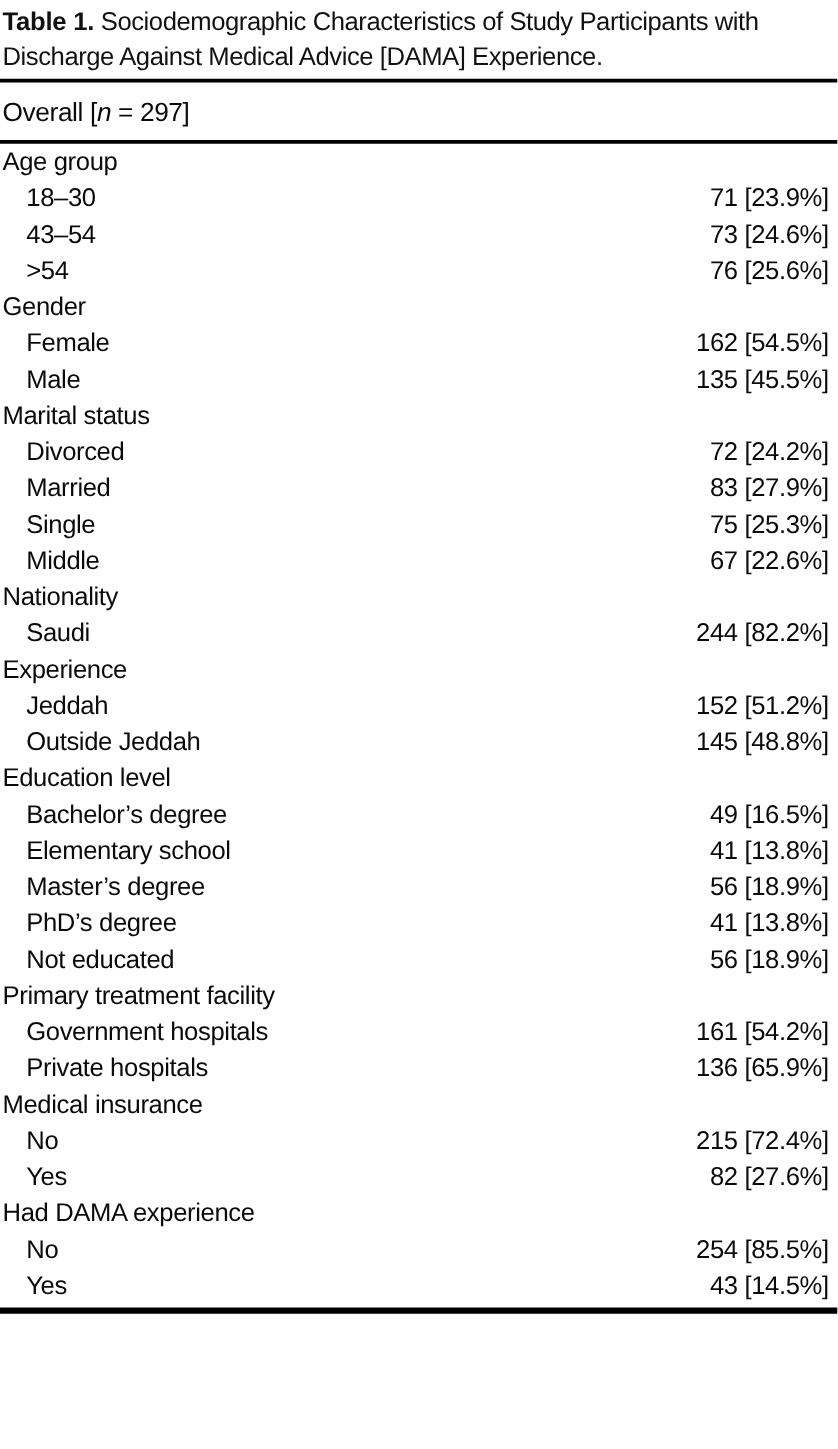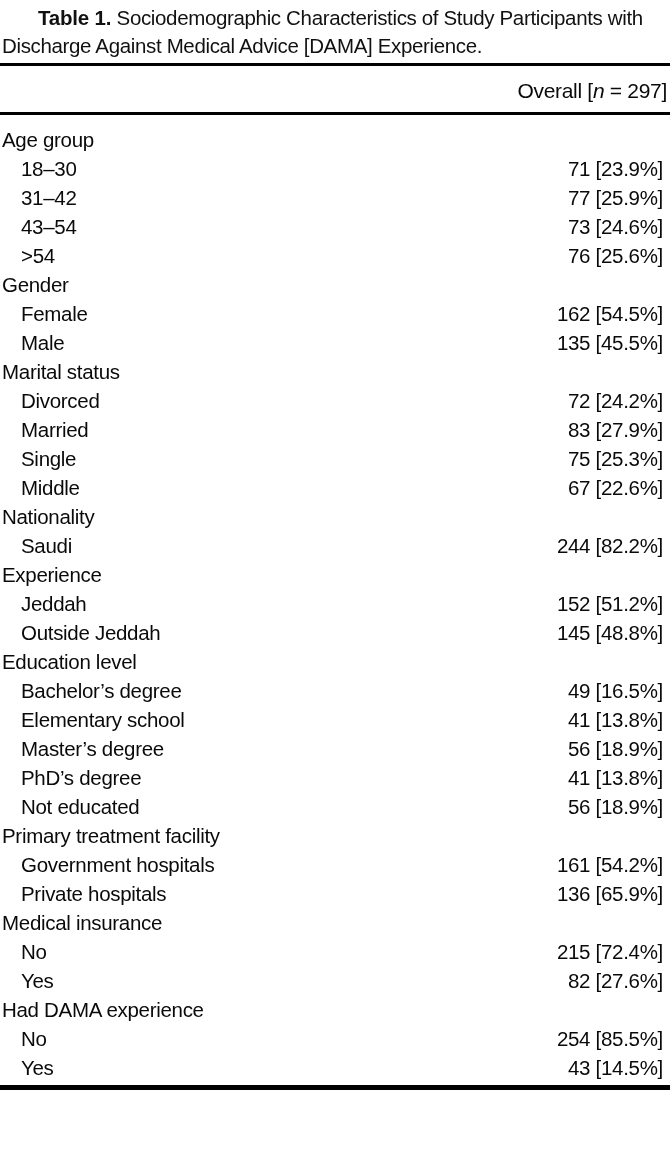--- a/index.html
+++ b/index.html
@@ -24,49 +24,46 @@
     margin: 0;
     padding: 4px 2px 0 2px;
     font-size: 20.5px;
     line-height: 28px;
     letter-spacing: -0.35px;
     color: #111;
   }
   .table-title .bold {
     font-weight: 700;
     letter-spacing: -0.2px;
-    margin-left: 36px;
   }
   .rule {
     width: 670px;
     background: #000;
     border: none;
     margin: 0;
   }
   .rule.thin-top { height: 3px; margin-top: 3px; }
   .rule.thin-mid { height: 3px; }
   .rule.thick-bottom { height: 5px; margin-top: 3px; }
   .header-row {
     height: 46px;
     display: flex;
     align-items: flex-end;
-    justify-content: flex-end;
     padding: 0 3px 9px 2px;
     box-sizing: border-box;
     font-size: 21px;
     letter-spacing: -0.3px;
     color: #0a0a0a;
   }
   .header-row .n-italic {
     font-style: italic;
     white-space: pre;
   }
   .header-row span { white-space: pre; }
   .table-body {
-    padding-top: 10px;
   }
   .row {
     display: flex;
     justify-content: space-between;
     align-items: baseline;
     height: 29px;
     line-height: 29px;
     font-size: 20.5px;
     letter-spacing: -0.3px;
     padding-left: 2px;
@@ -104,24 +101,20 @@
   <div class="row">
     <span class="row-label">Age group</span>
     <span class="row-value"></span>
   </div>
 
   <div class="row indent">
     <span class="row-label">18–30</span>
     <span class="row-value">71 [23.9%]</span>
   </div>
 
-  <div class="row indent">
-    <span class="row-label">31–42</span>
-    <span class="row-value">77 [25.9%]</span>
-  </div>
 
   <div class="row indent">
     <span class="row-label">43–54</span>
     <span class="row-value">73 [24.6%]</span>
   </div>
 
   <div class="row indent">
     <span class="row-label">&gt;54</span>
     <span class="row-value">76 [25.6%]</span>
   </div>

